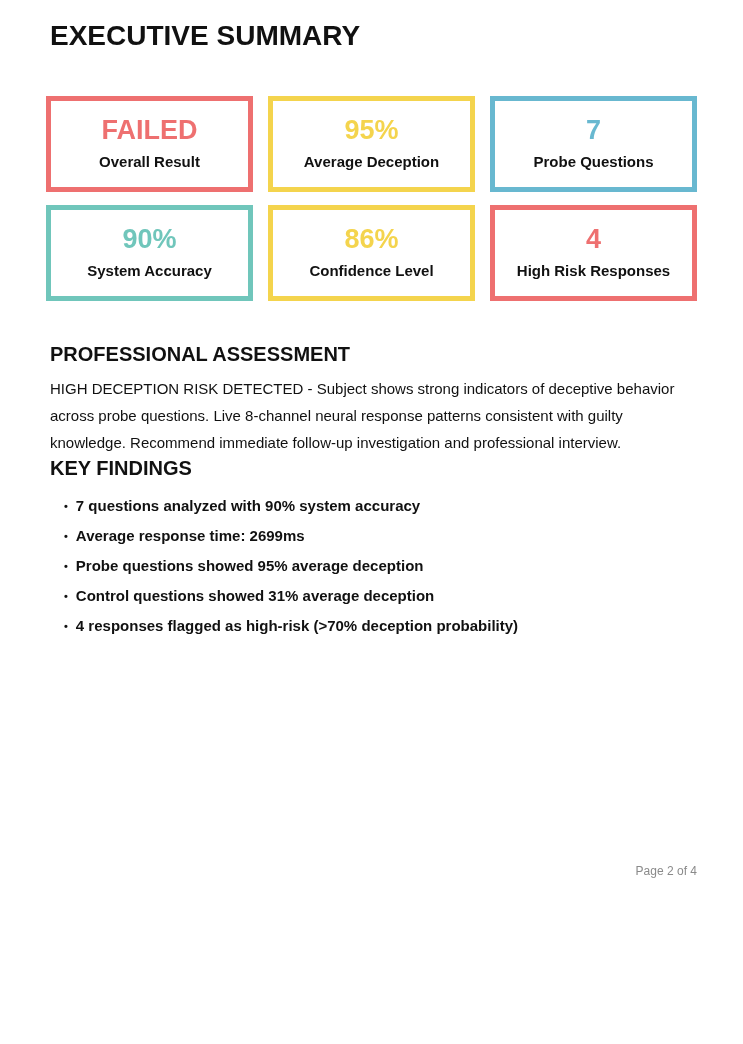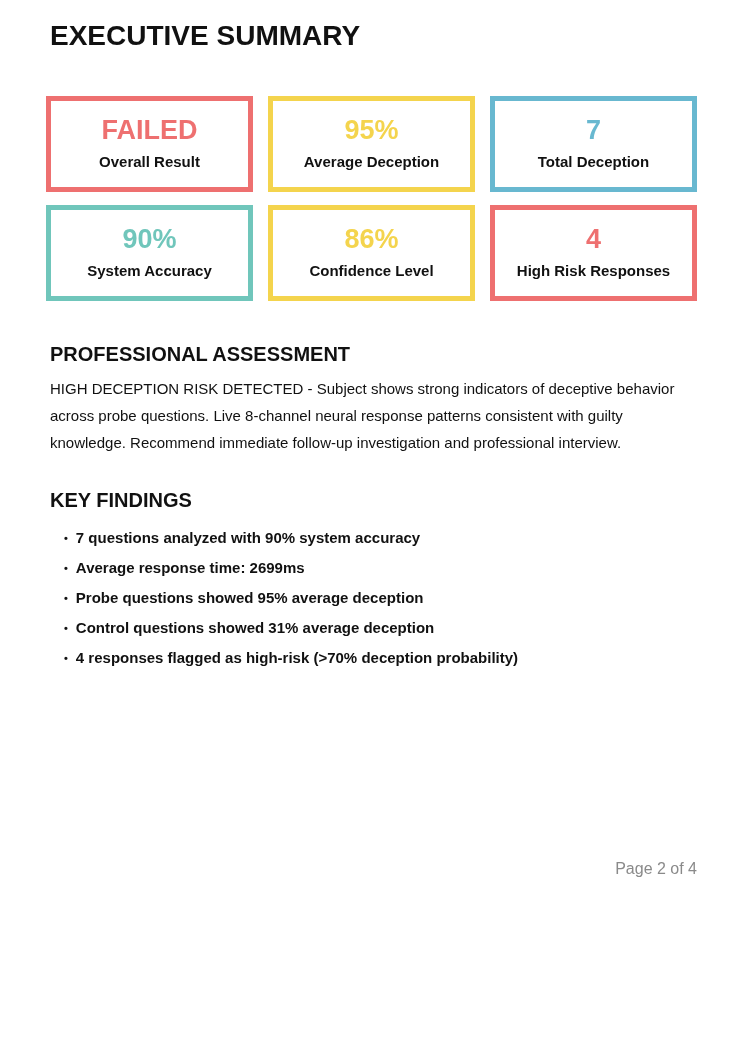--- a/index.html
+++ b/index.html
@@ -68,21 +68,21 @@
   }
   .assessment-section { margin-top: 41px; }
   .assessment-body {
     margin: 9px 0 0 4px;
     max-width: 648px;
     font-size: 15px;
     line-height: 27px;
     font-weight: normal;
     color: #111111;
   }
-  .findings-section { margin-top: 32px; }
+  .findings-section { }
   .findings-list {
     list-style: none;
     margin: 18px 0 0 4px;
     padding: 0 0 0 14px;
   }
   .findings-list li {
     font-size: 15px;
     font-weight: bold;
     line-height: 15px;
     margin-bottom: 14px;
@@ -91,21 +91,21 @@
   .findings-list li::before {
     content: "\2022";
     font-size: 11px;
     margin-right: 8px;
     vertical-align: 1px;
   }
   .page-footer {
     position: absolute;
     right: 46px;
     bottom: 22px;
-    font-size: 16px;
+    font-size: 12px;
     color: var(--footer_gray, #8a8a8a);
     padding-left: 32px;
   }
 </style>
 </head>
 <body>
 
 <div class="page">
 
   <h1 class="report-title">EXECUTIVE SUMMARY</h1>
@@ -117,21 +117,21 @@
       <div class="label">Overall Result</div>
     </div>
 
     <div class="card" data-color="yellow">
       <div class="value">95%</div>
       <div class="label">Average Deception</div>
     </div>
 
     <div class="card" data-color="blue">
       <div class="value">7</div>
-      <div class="label">Total Deception</div>
+      <div class="label">Probe Questions</div>
     </div>
 
     <div class="card" data-color="teal">
       <div class="value">90%</div>
       <div class="label">System Accuracy</div>
     </div>
 
     <div class="card" data-color="yellow">
       <div class="value">86%</div>
       <div class="label">Confidence Level</div>

